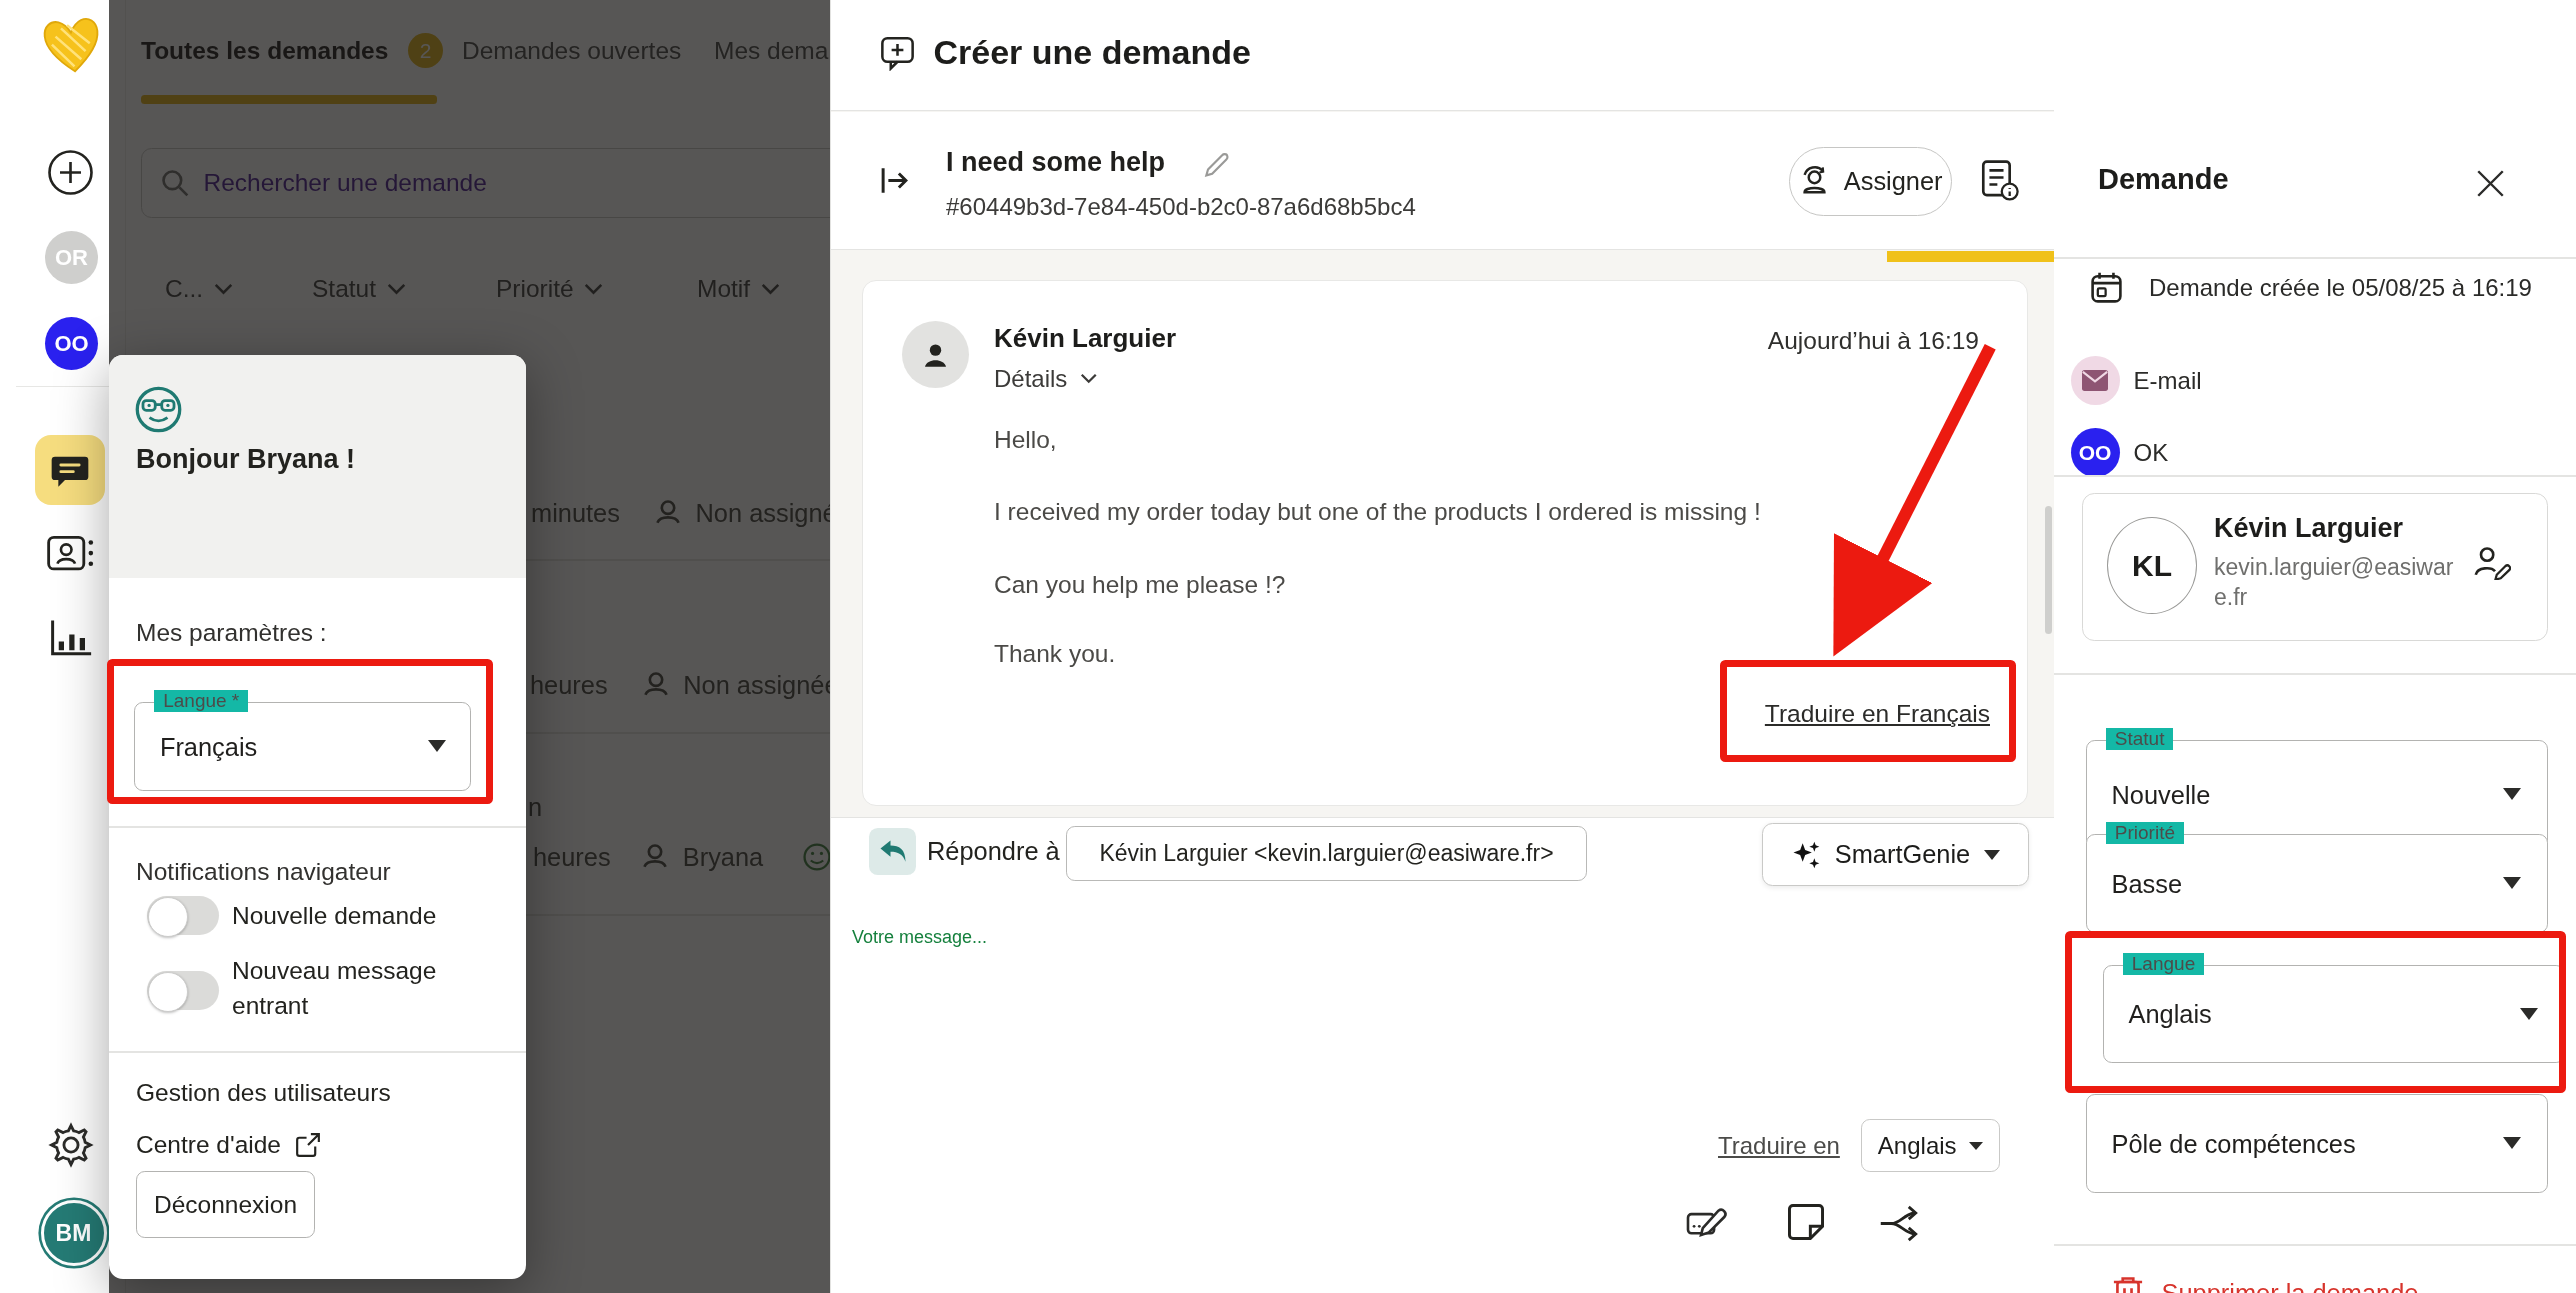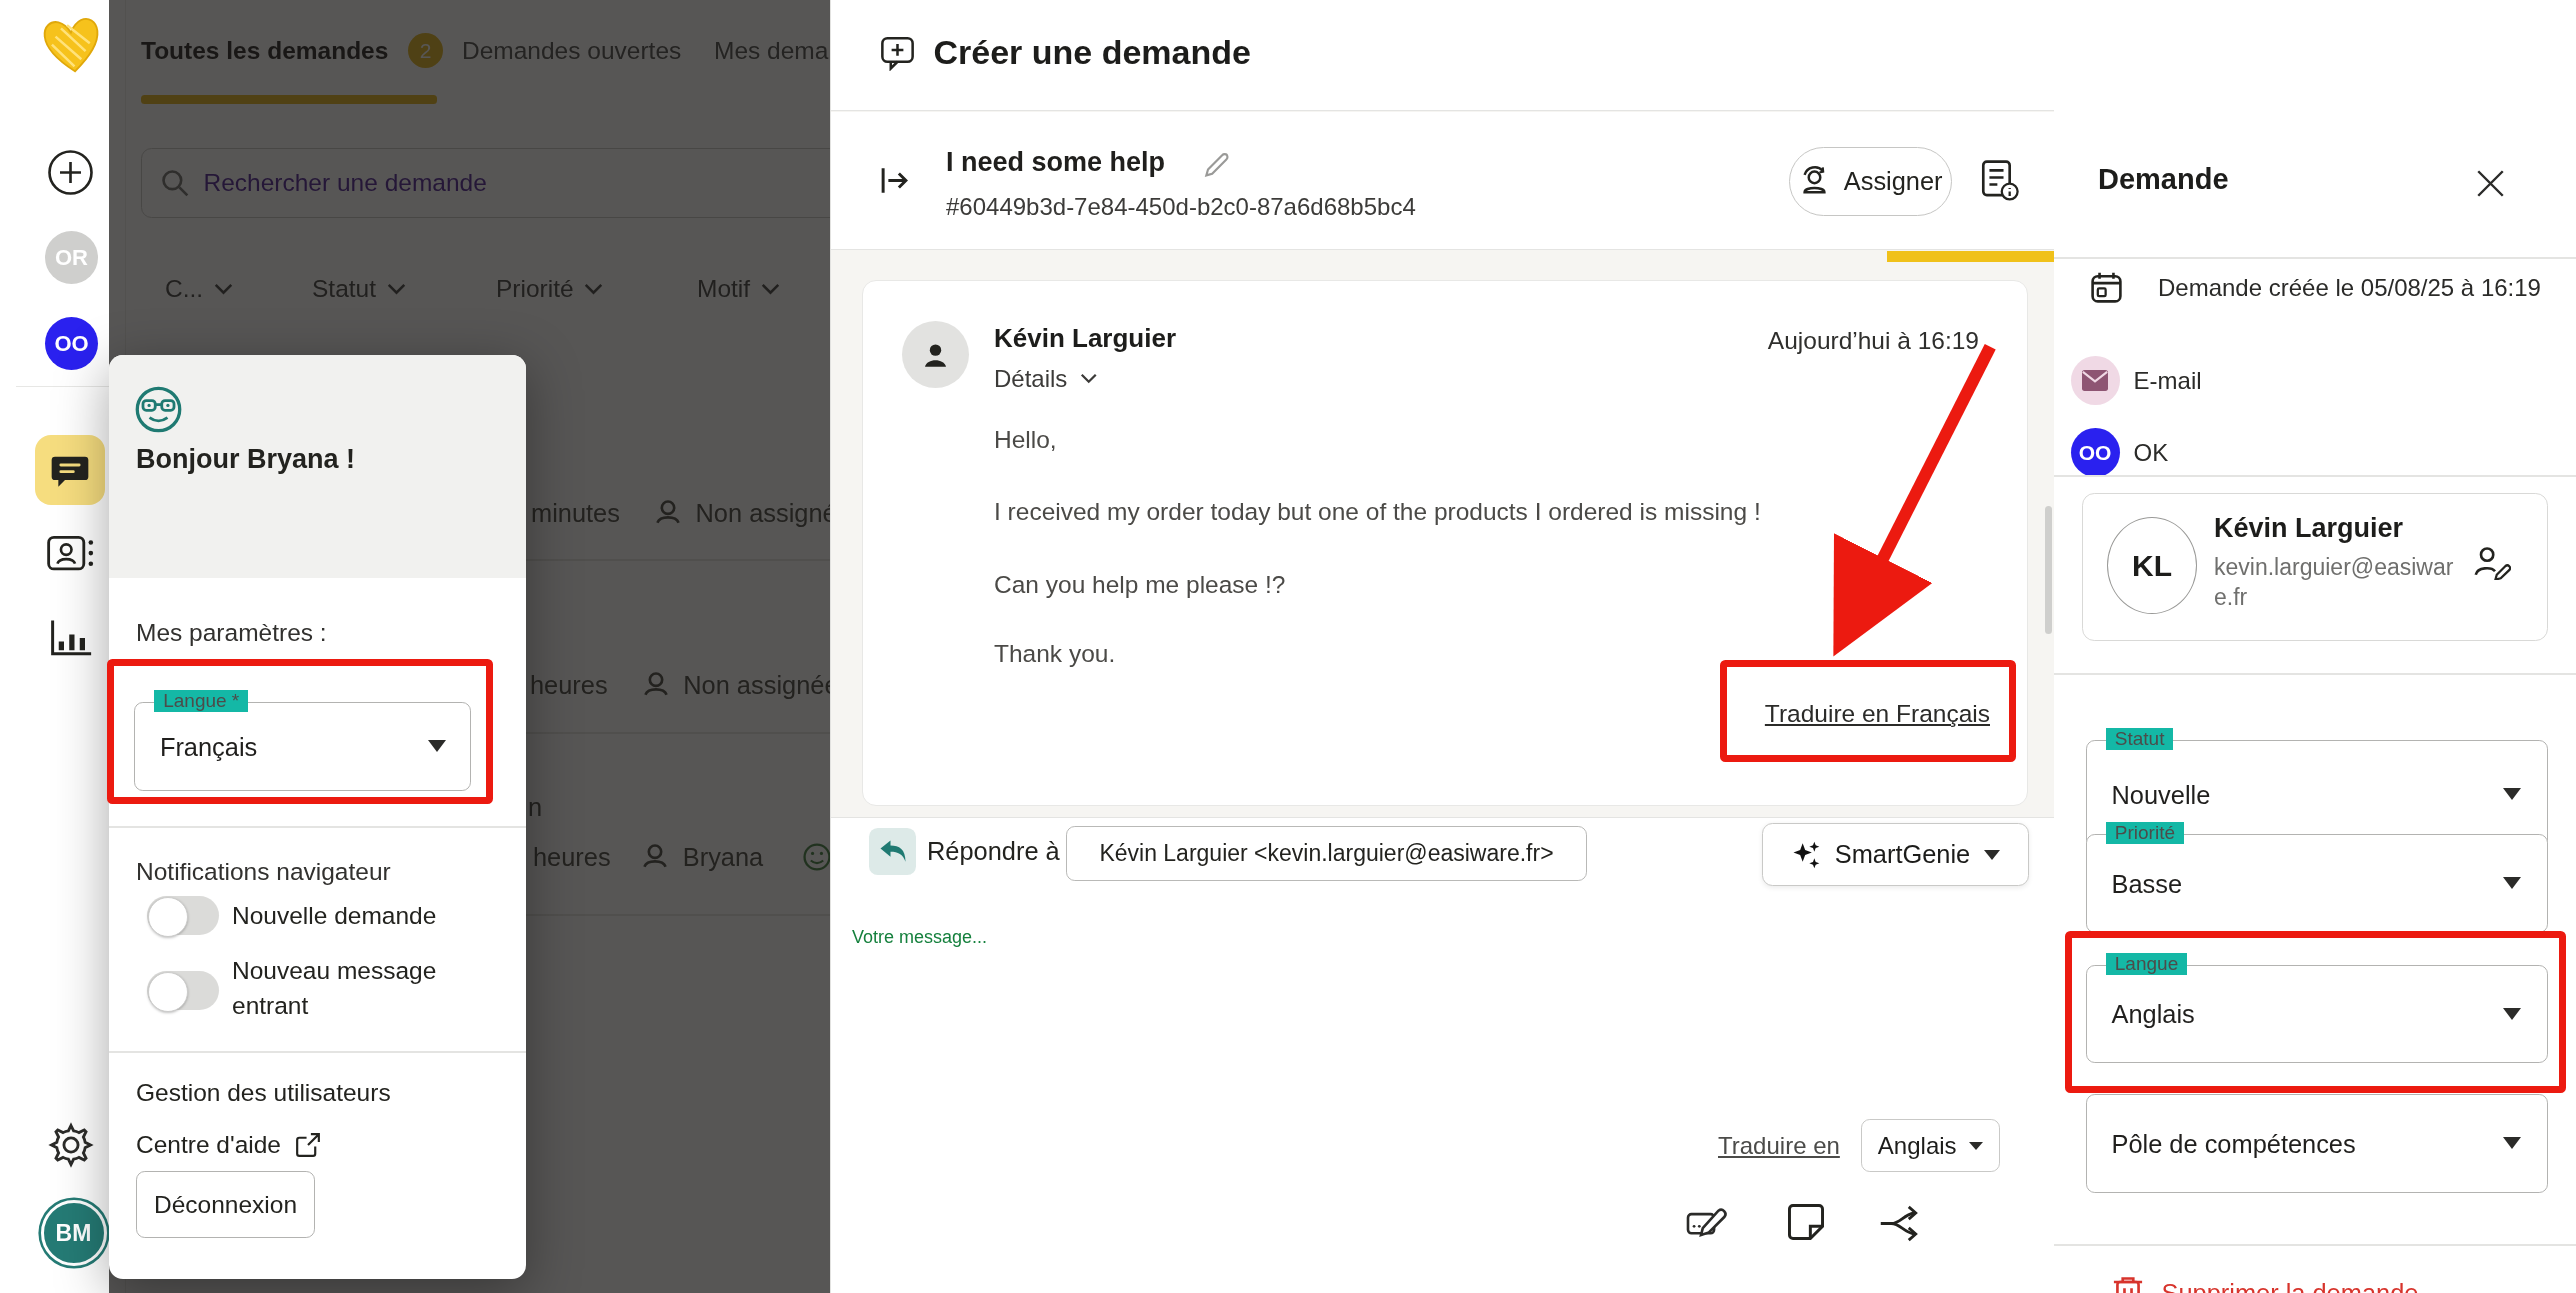--- a/index.html
+++ b/index.html
@@ -389,21 +389,21 @@
 
   <div id="details" class="abs">
     <div class="abs" style="left:44px;top:163px;font-size:29px;font-weight:bold;color:#1d1d1b;">Demande</div>
     <div class="abs" style="left:419px;top:166px;">
       <svg width="35" height="35" viewBox="0 0 40 40">
           <path d="M6 6 L34 34 M34 6 L6 34" stroke="#2b2b29" stroke-width="2.8"></path>
         </svg>
     </div>
     <div class="d-divider" style="top:257px;"></div>
 
-    <div class="abs row-center" style="left:36px;top:270px;gap:35px;">
+    <div class="abs row-center" style="left:36px;top:270px;gap:26px;">
       <svg width="33" height="35" viewBox="0 0 38 40">
           <rect x="3" y="7" width="32" height="29" rx="6" fill="none" stroke="#23231f" stroke-width="3"></rect>
           <path d="M11 3 V10 M27 3 V10 M3 15 H35" stroke="#23231f" stroke-width="3"></path>
           <rect x="9" y="21" width="9" height="9" rx="1.5" fill="none" stroke="#23231f" stroke-width="2.6"></rect>
         </svg>
       <span class="d-row-text">Demande créée le 05/08/25 à 16:19</span>
     </div>
 
     <div class="abs row-center" style="left:16.6px;top:356px;gap:14px;">
       <span style="width:49px;height:49px;border-radius:50%;background:#f0d9e5;display:flex;align-items:center;justify-content:center;">
@@ -442,21 +442,21 @@
       <span class="fvalue">Nouvelle</span>
       <span class="caret" style="right:26px;top:47px;"></span>
     </div>
 
     <div class="fieldset" style="left:32px;top:834px;width:460px;height:97px;">
       <span class="flabel">Priorité</span>
       <span class="fvalue">Basse</span>
       <span class="caret" style="right:26px;top:42px;"></span>
     </div>
 
-    <div class="fieldset" style="left:32px;top:965px;width:460px;height:96px;">
+    <div class="fieldset" style="left:49px;top:965px;width:460px;height:96px;">
       <span class="flabel">Langue</span>
       <span class="fvalue">Anglais</span>
       <span class="caret" style="right:26px;top:42px;"></span>
     </div>
     <div class="red-box" style="left:11.4px;top:931px;width:487px;height:148px;"></div>
 
     <div class="fieldset" style="left:32px;top:1094px;width:460px;height:97px;">
       <span class="fvalue">Pôle de compétences</span>
       <span class="caret" style="right:26px;top:42px;"></span>
     </div>

